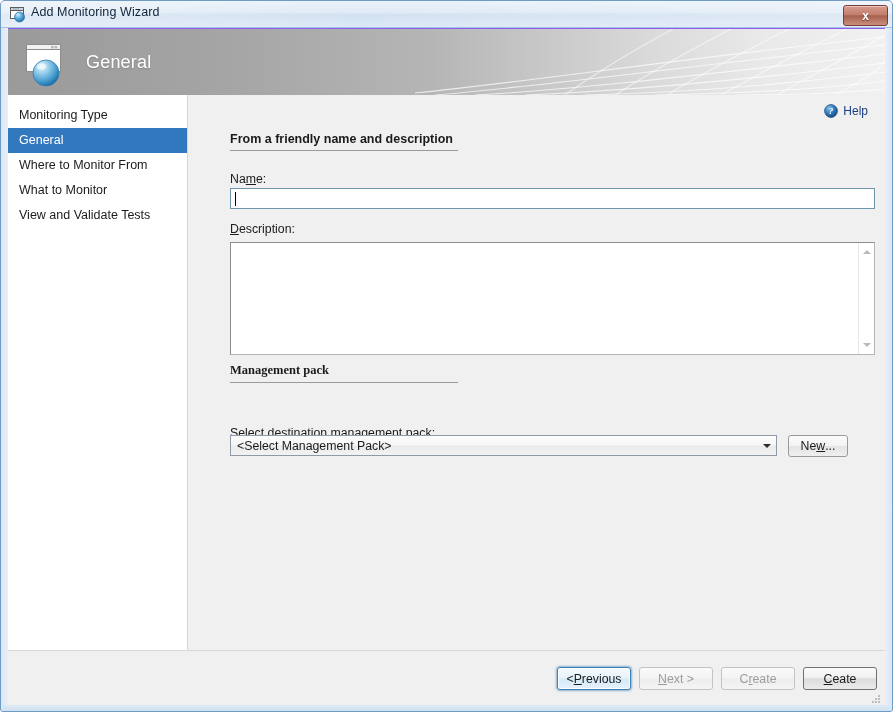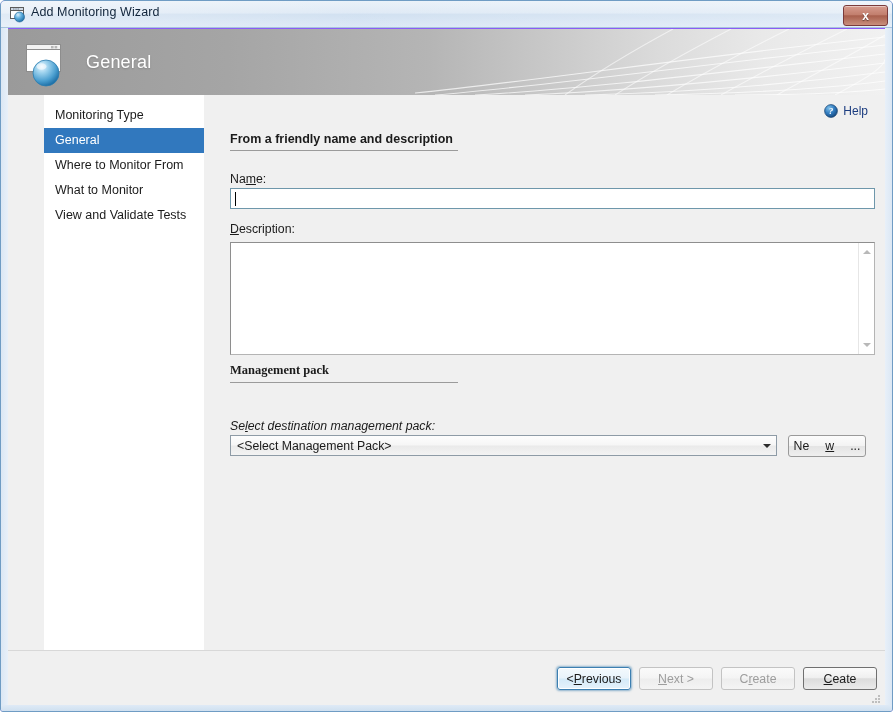--- a/index.html
+++ b/index.html
@@ -114,21 +114,20 @@
   }
   .sidebar {
     position: absolute;
     left: 0; top: 0;
     width: 180px;
     height: 555px;
     background: #ffffff;
     border-right: 1px solid #d5d5d5;
     box-sizing: border-box;
     padding-top: 8px;
-    margin-left: 36px;
   }
   .nav-item {
     height: 25px;
     line-height: 25px;
     padding-left: 11px;
     font-size: 12.5px;
     color: #1b1b1b;
     white-space: nowrap;
     cursor: default;
     box-sizing: border-box;
@@ -445,30 +444,30 @@
               <span class="tri up"></span>
             </div>
           <div class="ta-arrow down">
               <span class="tri down"></span>
             </div>
         </div>
       </div>
 
       <div class="section-head" style="left:26px; top:268px; width:228px;font-family:Liberation Serif, serif;">Management pack</div>
 
-      <div class="field-label" style="left:26px; top:324px;font-style:italic;"><span>Se</span><span class="mn">l</span><span>ect destination management pack:</span></div>
+      <div class="field-label" style="left:26px; top:331px;"><span>Se</span><span class="mn">l</span><span>ect destination management pack:</span></div>
 
       <div class="combo" style="left:26px; top:340px; width:547px; height:21px;">
         <span class="combo-text">&lt;Select Management Pack&gt;</span>
         <span class="combo-arrow-box">
             <span class="combo-arrow"></span>
           </span>
       </div>
 
-      <div class="btn" style="left:584px; top:340px; width:78px; height:22px;gap:16px;">
+      <div class="btn" style="left:584px; top:340px; width:60px; height:22px;">
           <span>Ne</span>
           <span class="mn">w</span>
           <span>...</span>
         </div>
 
     </div>
   </div>
 
   <div class="footer">
 

